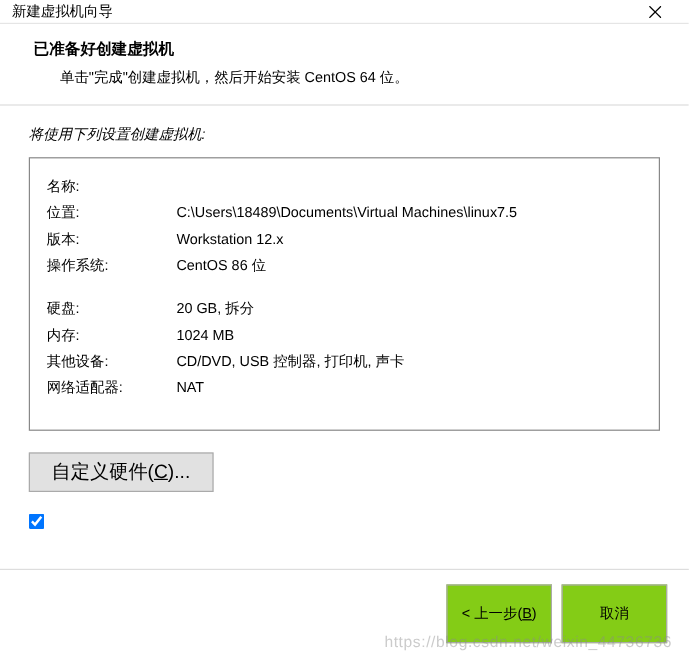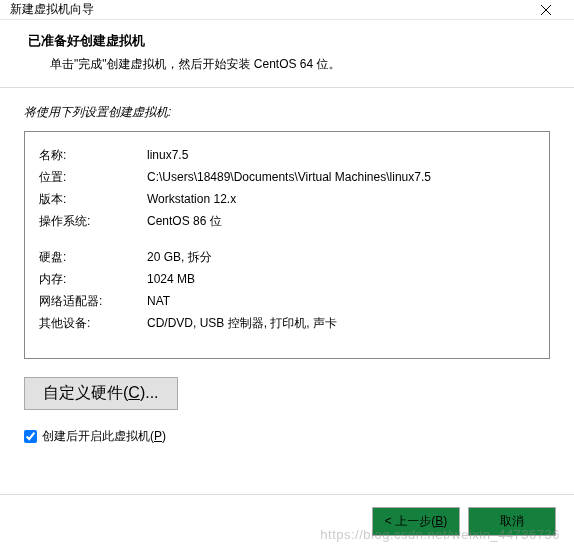--- a/index.html
+++ b/index.html
@@ -74,25 +74,25 @@
       right: 0;
       border-top: 1px solid #ddd;
       padding: 12px 18px;
       display: flex;
       justify-content: flex-end;
       gap: 8px;
       background: #fff;
     }
     .footer button {
       min-width: 88px;
-      padding: 5px 10px;
+      padding: 15px 10px;
       font-size: 12px;
       font-family: inherit;
       border: 1px solid #aaa;
-      background: #15803d;
+      background: #84cc16;
       cursor: pointer;
     }
     .footer button.primary { border: 1px solid #0078d7; }
     .watermark {
       position: absolute;
       bottom: 6px;
       right: 14px;
       color: rgba(140,140,140,0.45);
       font-size: 13px;
       pointer-events: none;
@@ -117,21 +117,20 @@
   <div class="header-sub">单击"完成"创建虚拟机，然后开始安装 CentOS 64 位。</div>
 </div>
 <hr class="divider">
 
 <div class="content">
   <div class="intro-line">将使用下列设置创建虚拟机:</div>
 
   <div class="settings-box">
     <div class="row">
       <span class="label">名称:</span>
-      <span class="value">linux7.5</span>
     </div>
     <div class="row">
       <span class="label">位置:</span>
       <span class="value">C:\Users\18489\Documents\Virtual Machines\linux7.5</span>
     </div>
     <div class="row">
       <span class="label">版本:</span>
       <span class="value">Workstation 12.x</span>
     </div>
     <div class="row">
@@ -141,34 +140,33 @@
     <div class="gap"></div>
     <div class="row">
       <span class="label">硬盘:</span>
       <span class="value">20 GB, 拆分</span>
     </div>
     <div class="row">
       <span class="label">内存:</span>
       <span class="value">1024 MB</span>
     </div>
     <div class="row">
+      <span class="label">其他设备:</span>
+      <span class="value">CD/DVD, USB 控制器, 打印机, 声卡</span>
+    </div>
+    <div class="row">
       <span class="label">网络适配器:</span>
       <span class="value">NAT</span>
-    </div>
-    <div class="row">
-      <span class="label">其他设备:</span>
-      <span class="value">CD/DVD, USB 控制器, 打印机, 声卡</span>
     </div>
   </div>
 
   <button class="custom-btn"><span>自定义硬件(</span><span class="underline">C</span><span>)...</span></button>
 
   <label class="checkbox-row">
     <input type="checkbox" checked="" style="">
-    <span><span>创建后开启此虚拟机(</span><span class="underline">P</span><span>)</span></span>
   </label>
 </div>
 
 <div class="footer">
   <button><span>&lt; 上一步(</span><span class="underline">B</span><span>)</span></button>
   <button>取消</button>
 </div>
 
 <div class="watermark">https://blog.csdn.net/weixin_44736736</div>
 

